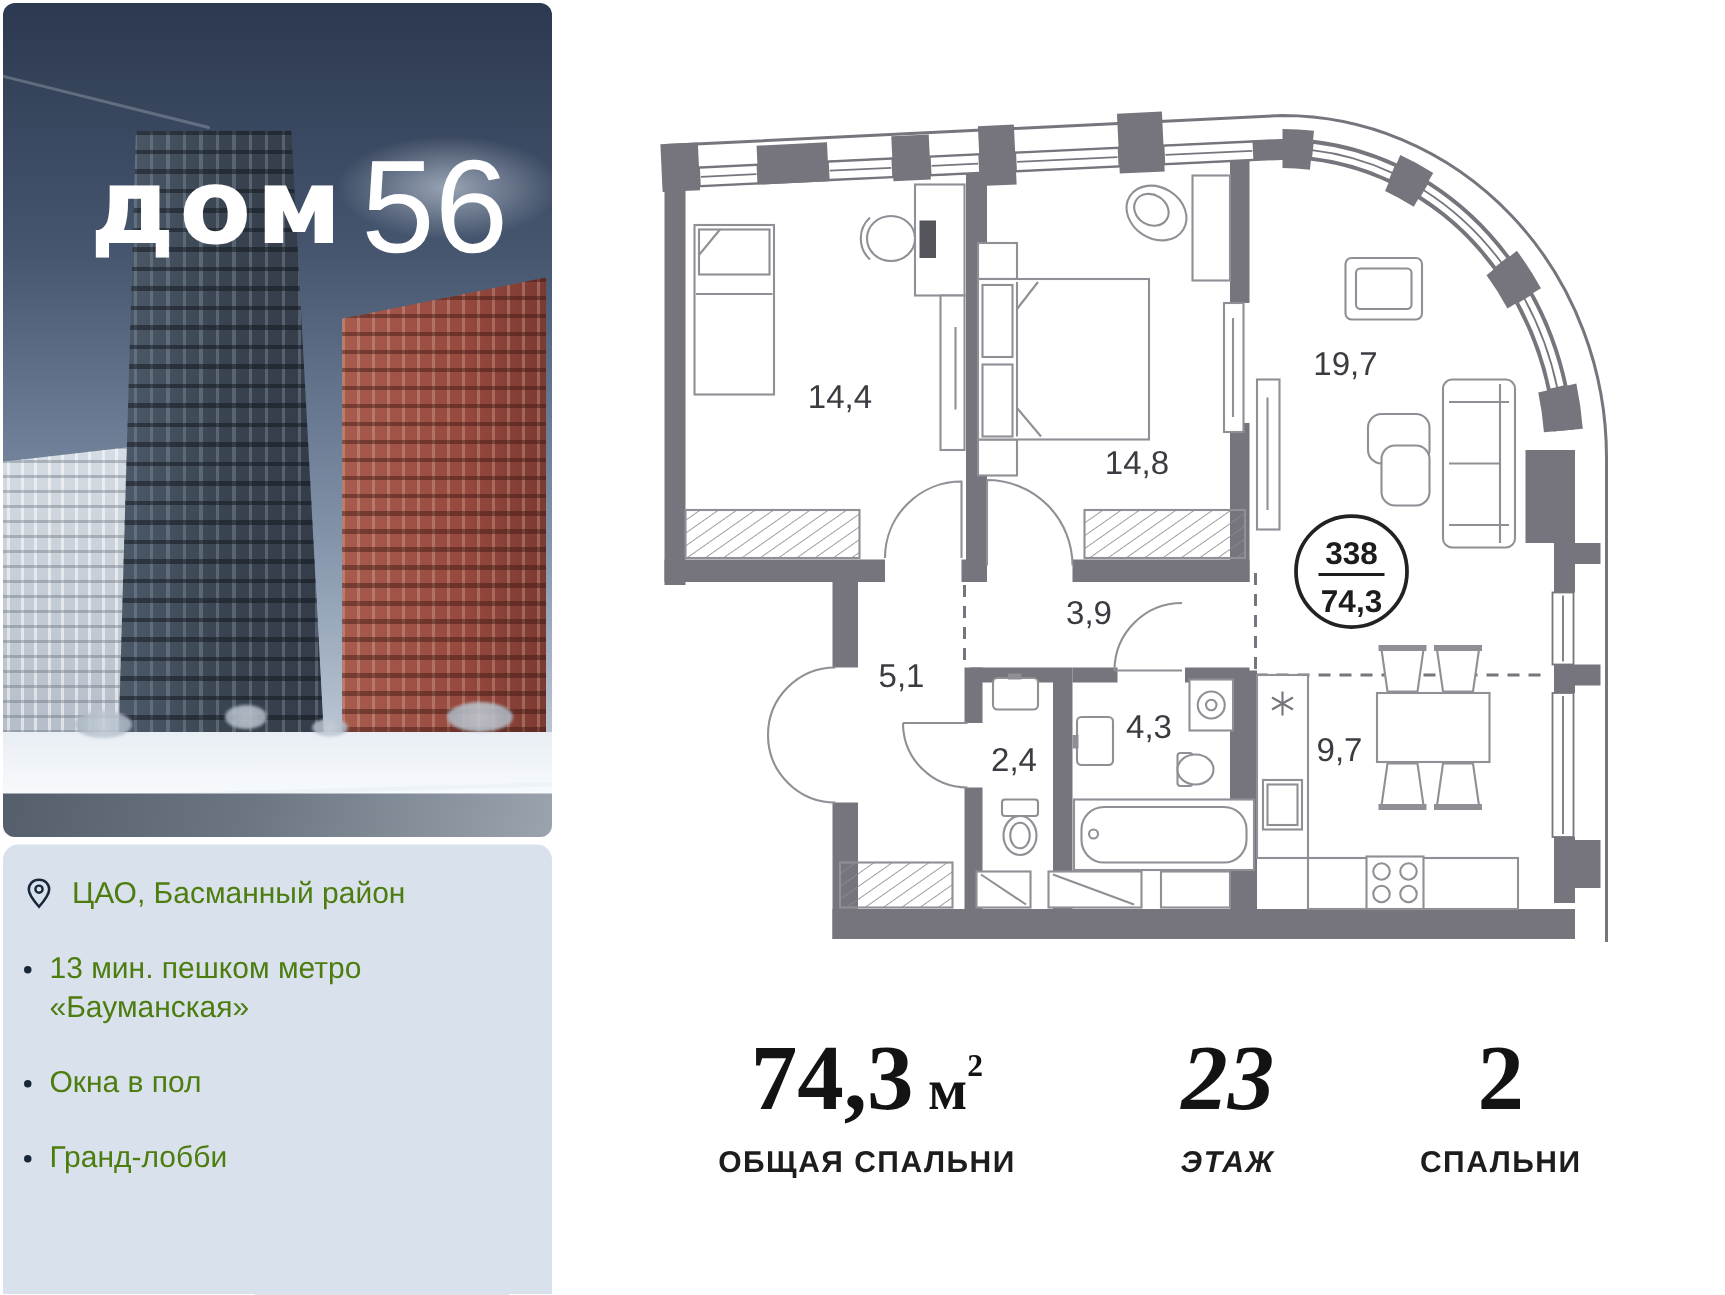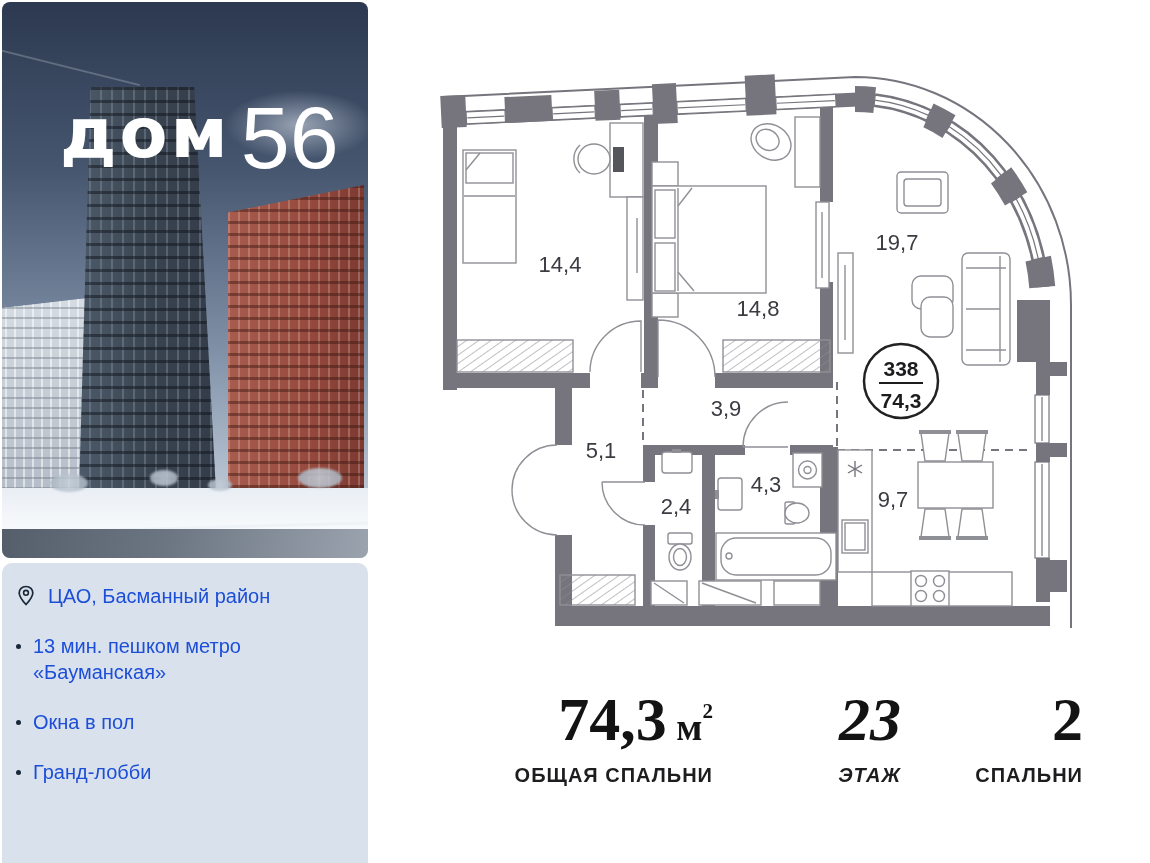--- a/index.html
+++ b/index.html
@@ -30,33 +30,33 @@
       repeating-linear-gradient(180deg,rgba(58,22,16,.45) 0 3px,transparent 3px 12px),
       repeating-linear-gradient(90deg,rgba(238,205,195,.28) 0 2px,transparent 2px 10px),
       linear-gradient(90deg,#a85c4e 0%,#96493d 60%,#7c3a31 100%);}
   .snow{position:absolute;left:0;top:486px;width:100%;height:44px;
         background:linear-gradient(180deg,#e9eef4,#f8fbfd);}
   .bush{position:absolute;border-radius:50%;filter:blur(1px);opacity:.85;
         background:radial-gradient(circle,#c6d0da,#a7b3c0);}
   .road{position:absolute;left:0;top:527px;width:100%;height:31px;
         background:linear-gradient(100deg,#545f6b 0%,#6c7682 45%,#9aa3ae 100%);}
   .curb{position:absolute;left:-5%;top:524px;width:120%;height:3px;background:#eef3f8;transform:rotate(-1.6deg);}
-  .logo{position:absolute;left:58px;top:96px;display:flex;align-items:flex-start;color:#fff;}
+  .logo{position:absolute;left:58px;top:96px;display:flex;align-items:center;color:#fff;}
   .logo-word{font-family:"DejaVu Sans",sans-serif;font-weight:600;font-size:70px;line-height:1;letter-spacing:3px;}
   .logo-num{font-family:Liberation Sans, sans-serif;font-size:88px;line-height:.9;margin-left:10px;}
   
   .info-panel{position:absolute;left:2px;top:563px;width:366px;height:300px;background:#d9e2ec;
-              border-radius:10px 10px 0 0;box-sizing:border-box;padding:20px 18px 0 14px;color:#1d4ed8;}
+              border-radius:10px 10px 0 0;box-sizing:border-box;padding:20px 18px 0 14px;color:#4d7c0f;}
   .info-item{display:flex;gap:12px;font-size:20px;line-height:26px;margin-bottom:24px;}
   .info-item .pin{flex:0 0 20px;margin-top:2px;}
   .dot{flex:0 0 5px;width:5px;height:5px;border-radius:50%;background:#18273a;margin-top:11px;}
   
   .plan{position:absolute;left:430px;top:58px;width:680px;height:582px;}
   
-  .stat{position:absolute;top:688px;text-align:right;color:#131313;}
+  .stat{position:absolute;top:688px;text-align:center;color:#131313;}
   .stat-value{font-family:"Liberation Serif",serif;font-weight:700;font-size:62px;line-height:1;}
   .stat-value .unit{font-size:0.62em;}
   .stat-value sup{font-size:0.34em;vertical-align:super;}
   .stat-label{margin-top:14px;font-size:20px;font-weight:700;letter-spacing:1px;color:#1d1d1f;}
   .stat-1{left:443px;width:270px;}
   .stat-2{left:736px;width:165px;font-style:italic;}
   .stat-3{left:918px;width:165px;}
   text{font-family:"Liberation Sans",sans-serif;}
   .room-label{font-size:22px;fill:#3b3b41;}
   .badge-text{font-size:21px;font-weight:bold;fill:#1c1c1f;}

